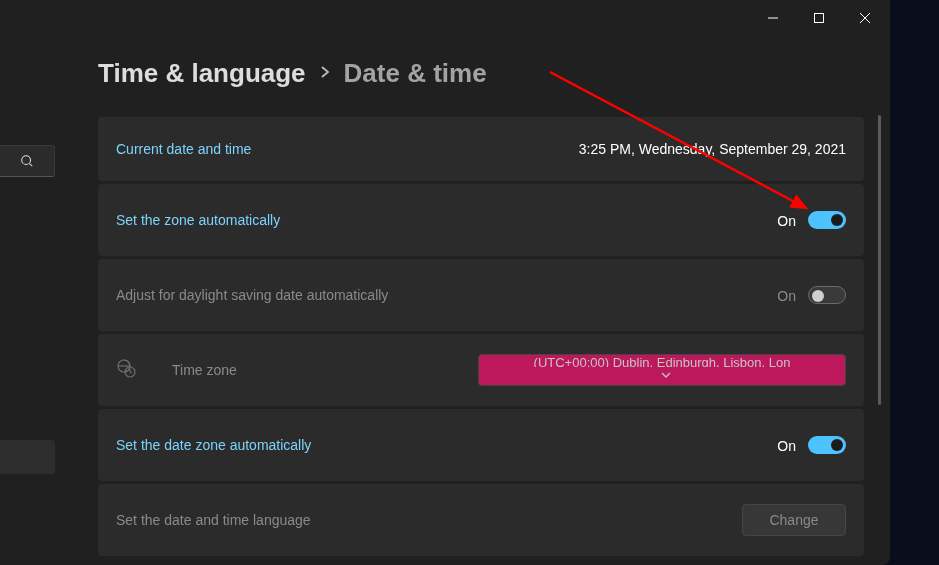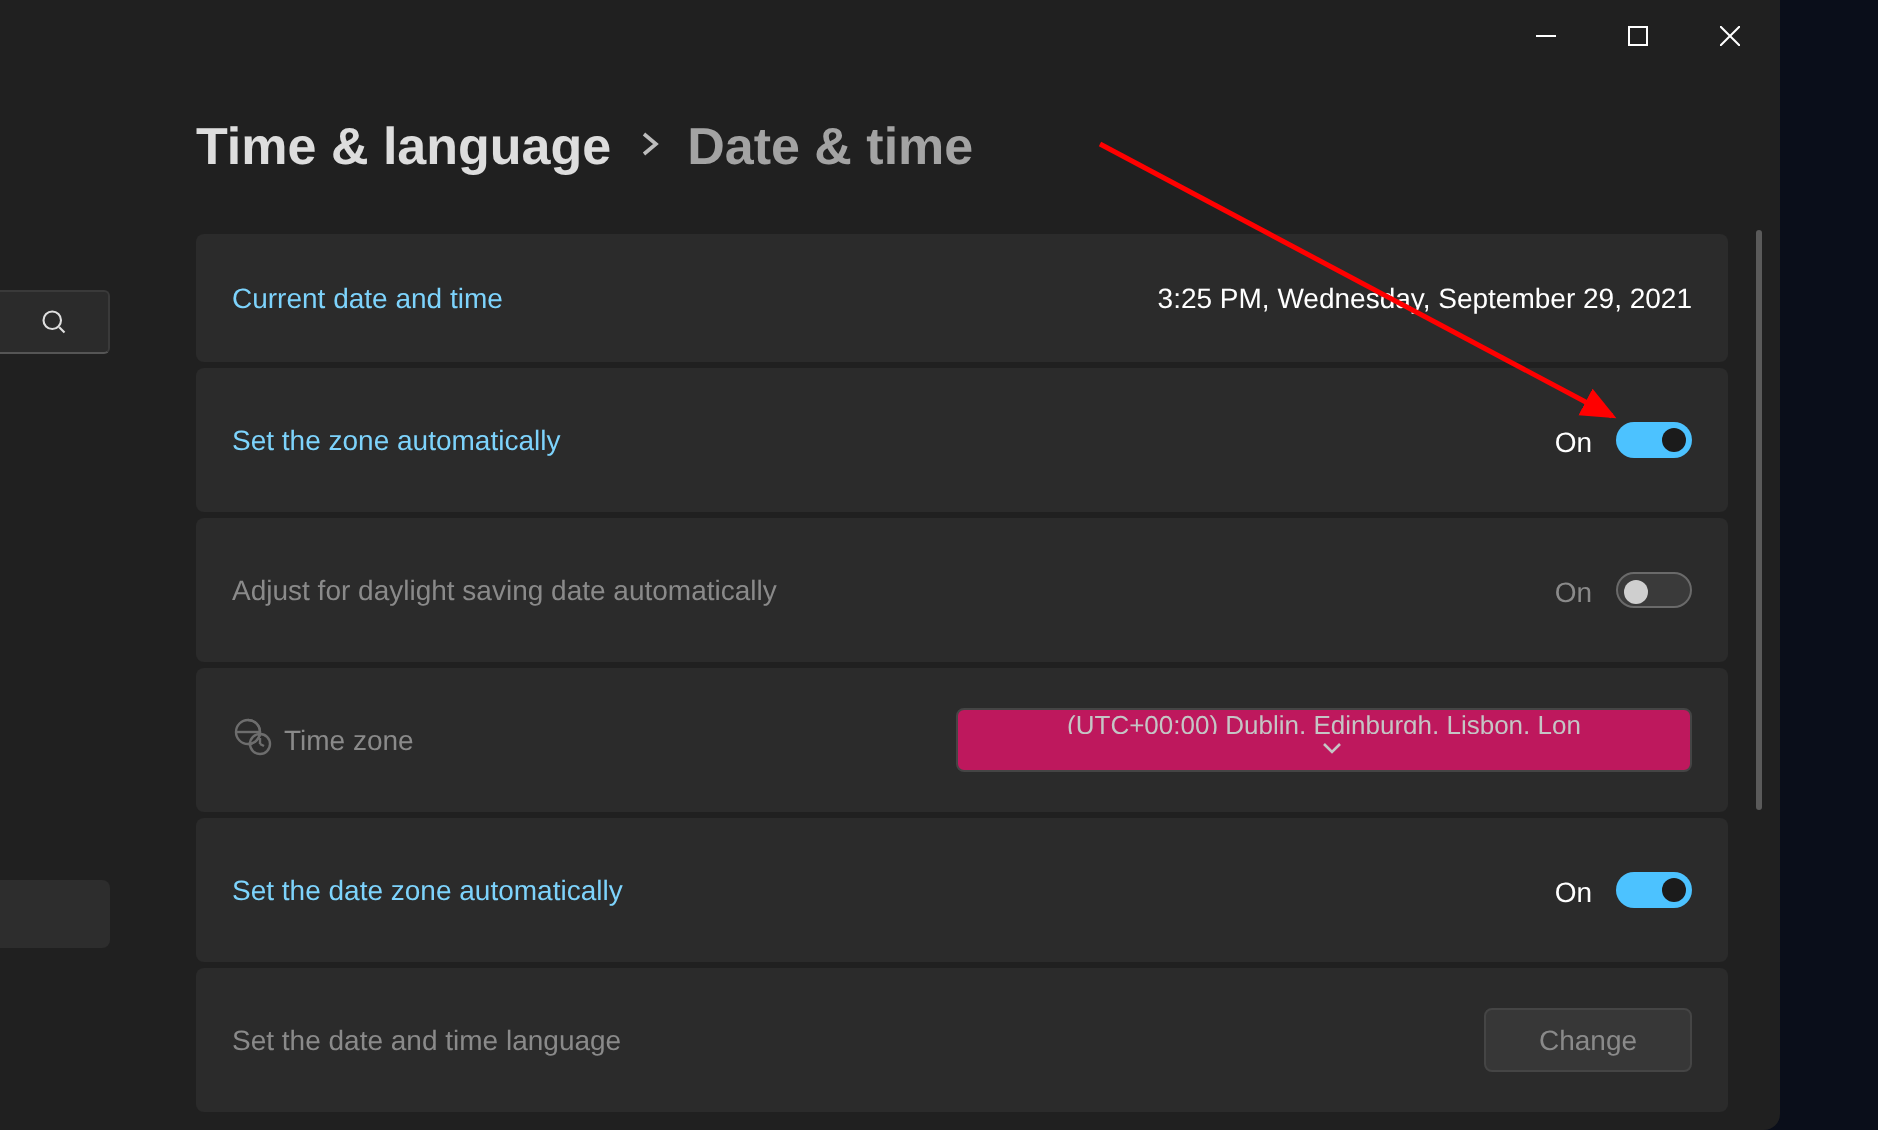--- a/index.html
+++ b/index.html
@@ -172,21 +172,21 @@
       right: 3px;
       background: #1b1b1b;
     }
     .toggle.off .knob {
       left: 3px;
       background: #cfcfcf;
     }
     .row-left-with-icon {
       display: flex;
       align-items: center;
-      gap: 6px;
+      gap: 36px;
     }
     .tz-icon { opacity: 0.7; }
     .dropdown {
       width: 368px;
       height: 32px;
       background: #be185d;
       border: 1px solid #454545;
       border-radius: 4px;
       display: flex;
       align-items: center;

